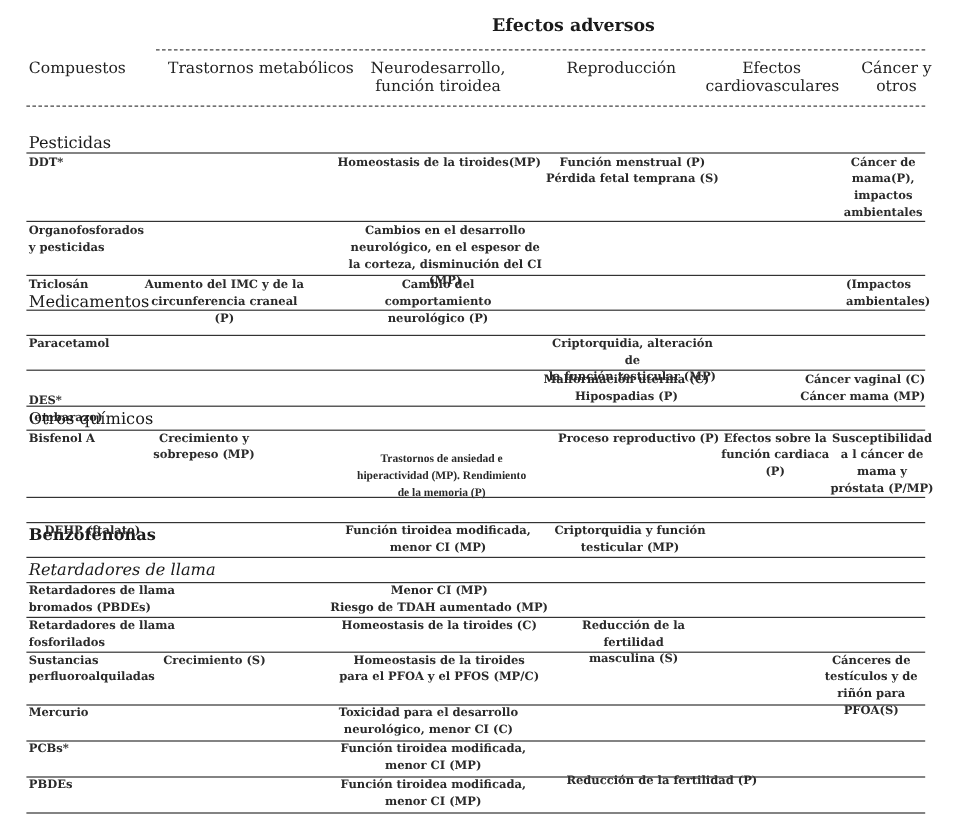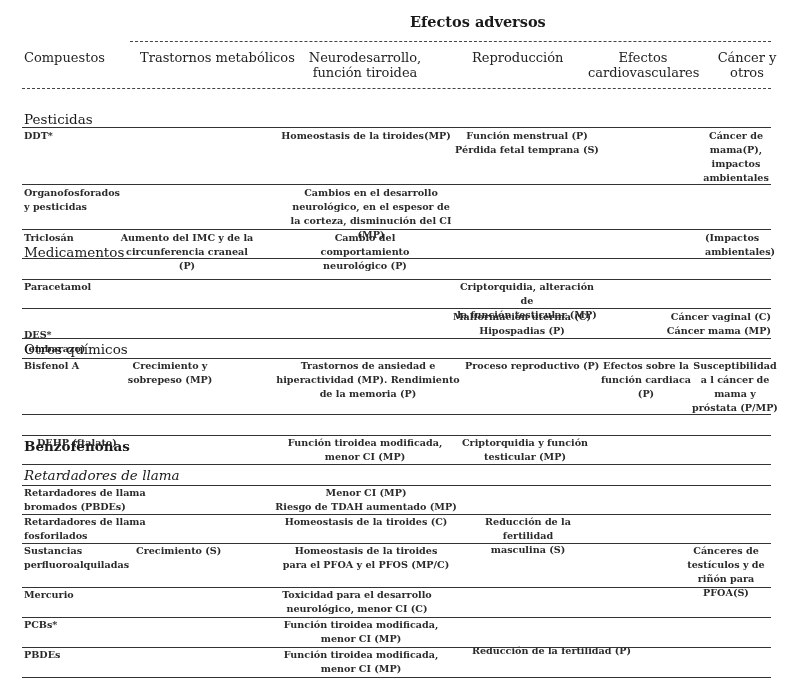--- a/index.html
+++ b/index.html
@@ -77,21 +77,21 @@
 <div class="cell r" style="left:650px; top:310px; width:121px;">Cáncer vaginal (C)
 Cáncer mama (MP)</div>
 <div class="rule" style="top:338px;"></div>
 
 <div class="sec" style="top:341px;">Otros químicos</div>
 <div class="rule" style="top:358px;"></div>
 
 <div class="cell" style="left:24px; top:359px;">Bisfenol A</div>
 <div class="cell c" style="left:120px; top:359px; width:100px;">Crecimiento y
 sobrepeso (MP)</div>
-<div class="cell c" style="left:272px; top:359px; width:192px;">Trastornos de ansiedad e
+<div class="cell c" style="left:272px; top:376px; width:192px;font-family:Liberation Serif, serif;">Trastornos de ansiedad e
 hiperactividad (MP). Rendimiento
 de la memoria (P)</div>
 <div class="cell" style="left:465px; top:359px;">Proceso reproductivo (P)</div>
 <div class="cell c" style="left:594px; top:359px; width:104px;">Efectos sobre la
 función cardiaca (P)</div>
 <div class="cell c" style="left:692px; top:359px; width:86px;">Susceptibilidad
 a l cáncer de
 mama y
 próstata (P/MP)</div>
 <div class="rule" style="top:414px;"></div>

